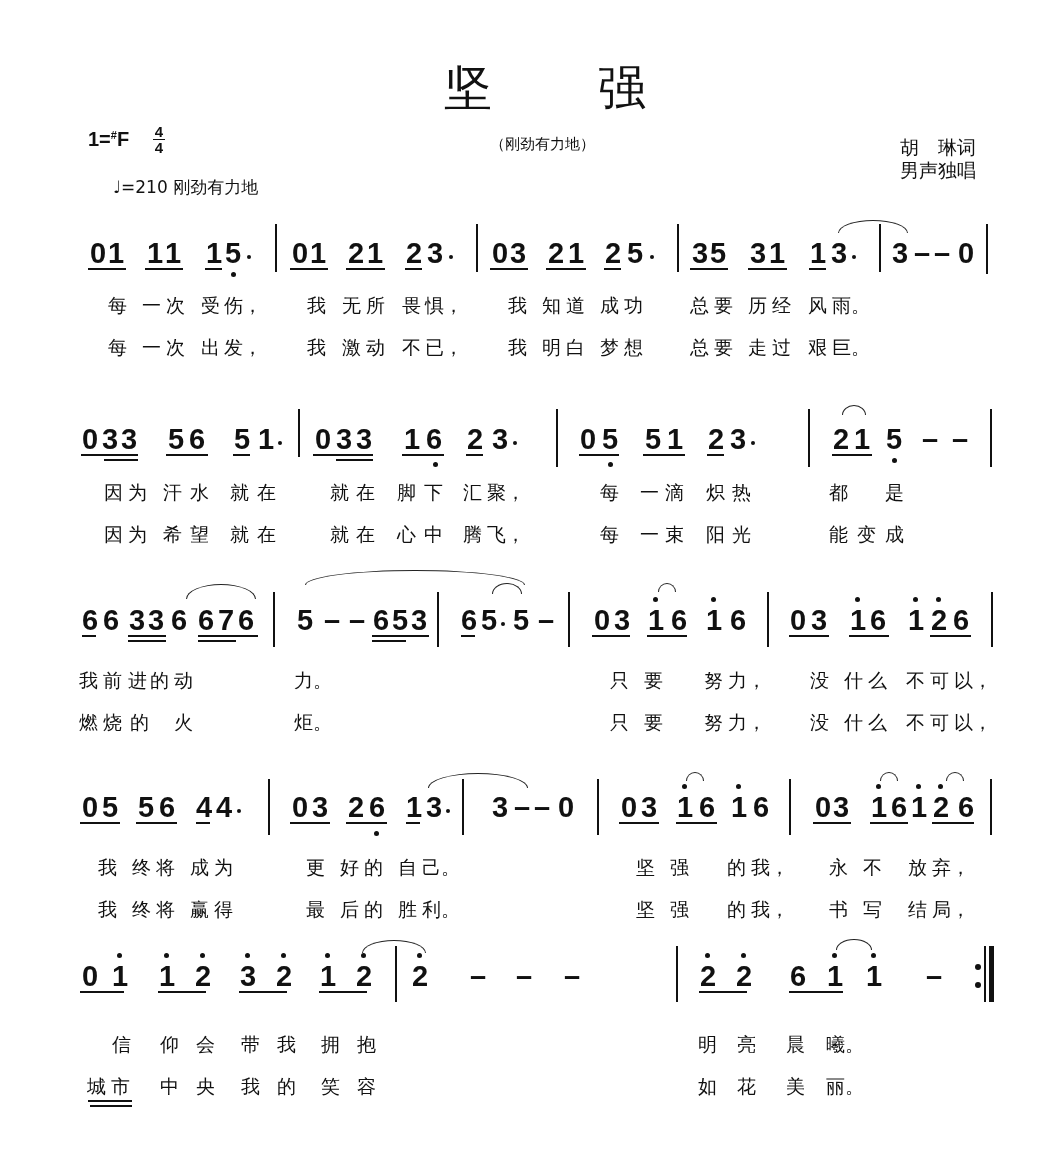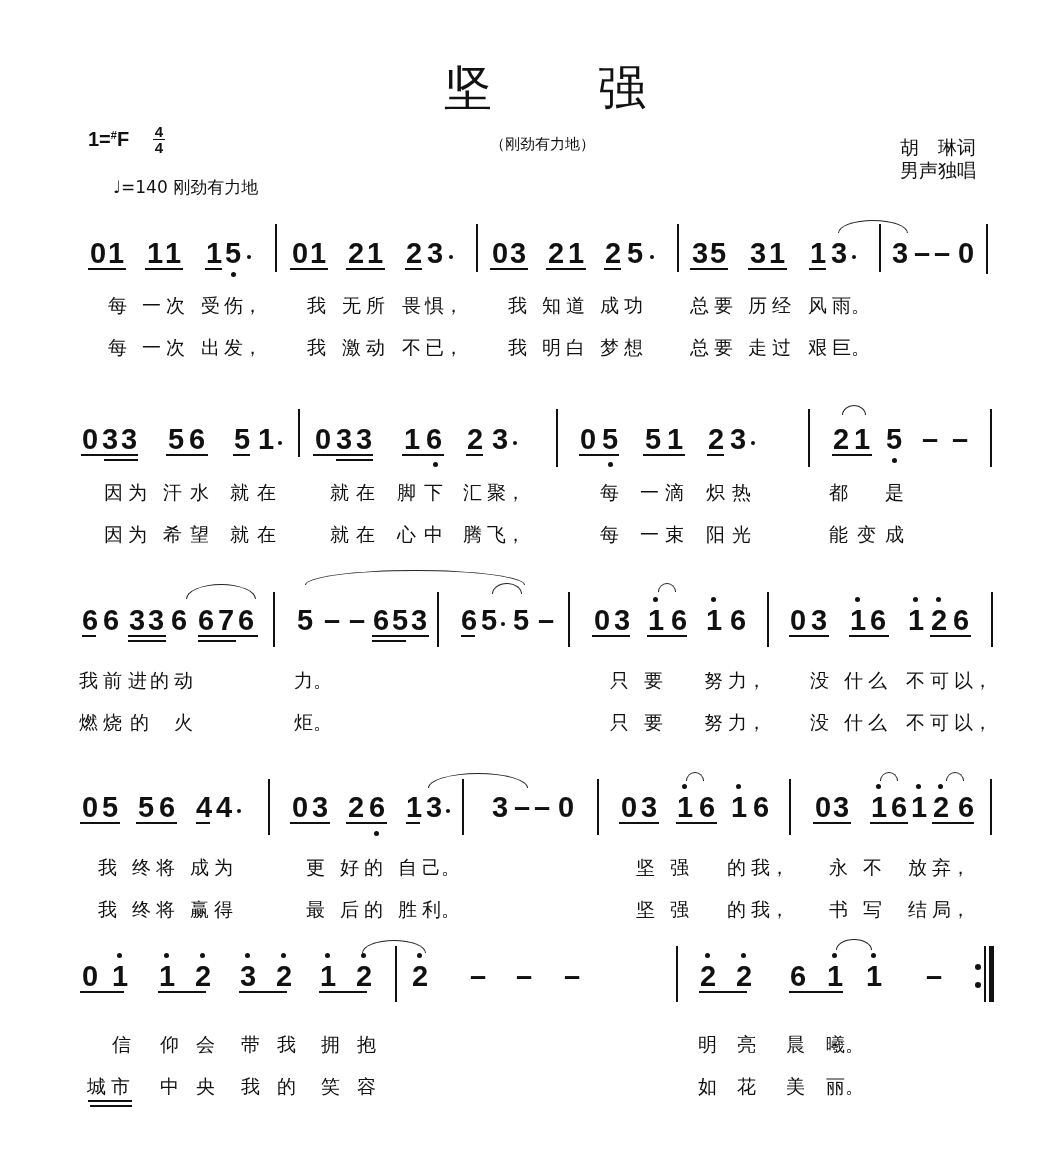--- a/index.html
+++ b/index.html
@@ -29,21 +29,21 @@
 <div class="abs title" style="left:444px;">坚</div>
 <div class="abs title" style="left:598px;">强</div>
 
 <div class="abs key"><span>1=</span><sup>#</sup><span>F</span></div>
 <div class="abs timesig">
   <div>4</div>
   <div style="height:1px;background:#111;margin:0 1px;"></div>
   <div>4</div>
 </div>
 <div class="abs meta" style="left:490px;top:135px;font-size:15px;">（刚劲有力地）</div>
-<div class="abs tempo meta"><span>♩</span><span>=140 刚劲有力地</span></div>
+<div class="abs tempo meta"><span>♩</span><span>=210 刚劲有力地</span></div>
 <div class="abs credit" style="left:900px;top:135px;">胡　琳词</div>
 <div class="abs credit" style="left:900px;top:158px;">男声独唱</div>
 
 <div>
   <span class="n" style="left:88px;top:238px">0</span>
   <span class="n" style="left:106px;top:238px">1</span>
   <div class="ul" style="left:88px;top:268px;width:38px"></div>
   <span class="n" style="left:145px;top:238px">1</span>
   <span class="n" style="left:163px;top:238px">1</span>
   <div class="ul" style="left:145px;top:268px;width:38px"></div>

